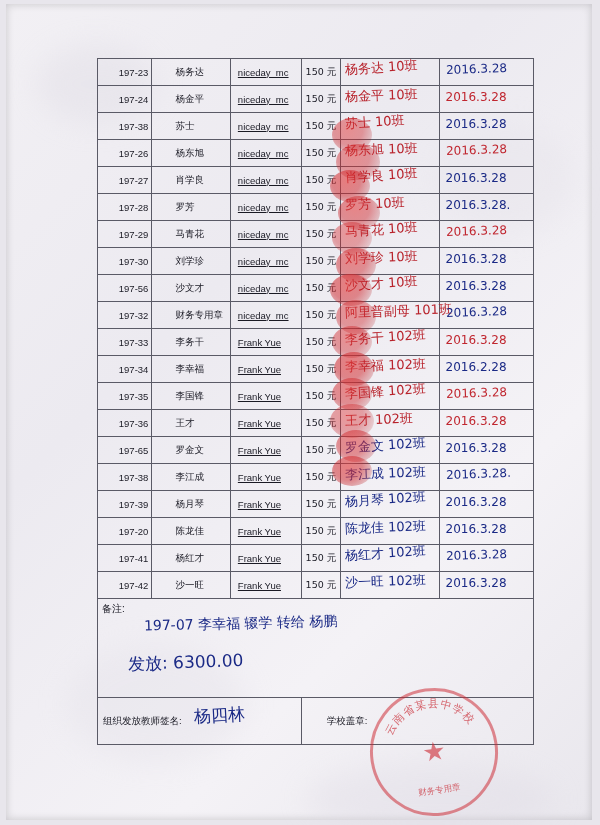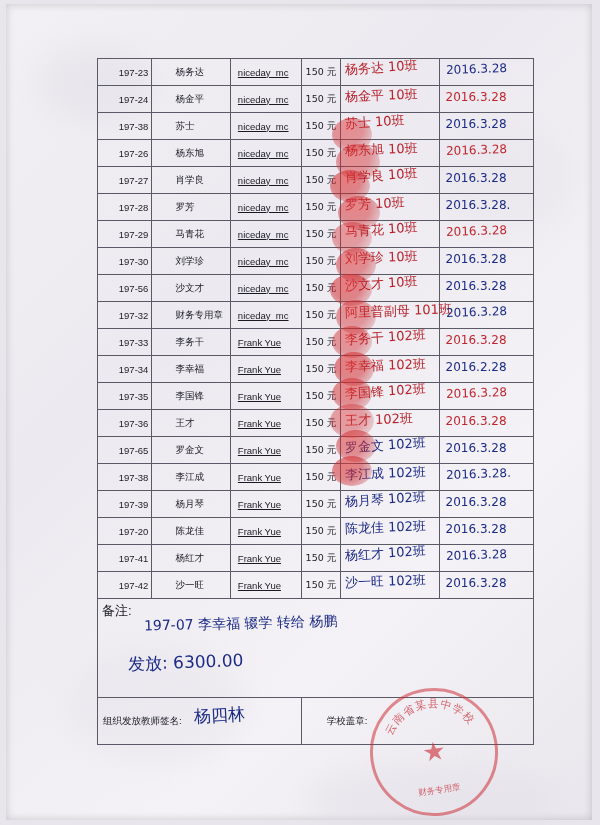--- a/index.html
+++ b/index.html
@@ -74,21 +74,21 @@
     background:radial-gradient(circle at 40% 35%, rgba(226,60,60,.88) 0%, rgba(205,35,40,.72) 45%, rgba(180,25,30,.35) 75%, rgba(180,25,30,0) 100%);
     border-radius:50%;
     pointer-events:none;
   }
 
   
   .remark-cell {
     height:92px; vertical-align:top; position:relative;
     padding:3px 4px;
   }
-  .remark-label { font-size:13px; color:#1a1a24; }
+  .remark-label { font-size:10px; color:#1a1a24; }
   .remark-hw1 {
     position:absolute; left:46px; top:16px;
     font-size:14px; color:#1b2a86; font-family:"DejaVu Sans", sans-serif;
     transform:rotate(-1.5deg);
   }
   .remark-hw2 {
     position:absolute; left:30px; top:52px;
     font-size:17px; color:#1b2a86; font-family:"DejaVu Sans", sans-serif;
     transform:rotate(-2deg);
   }

